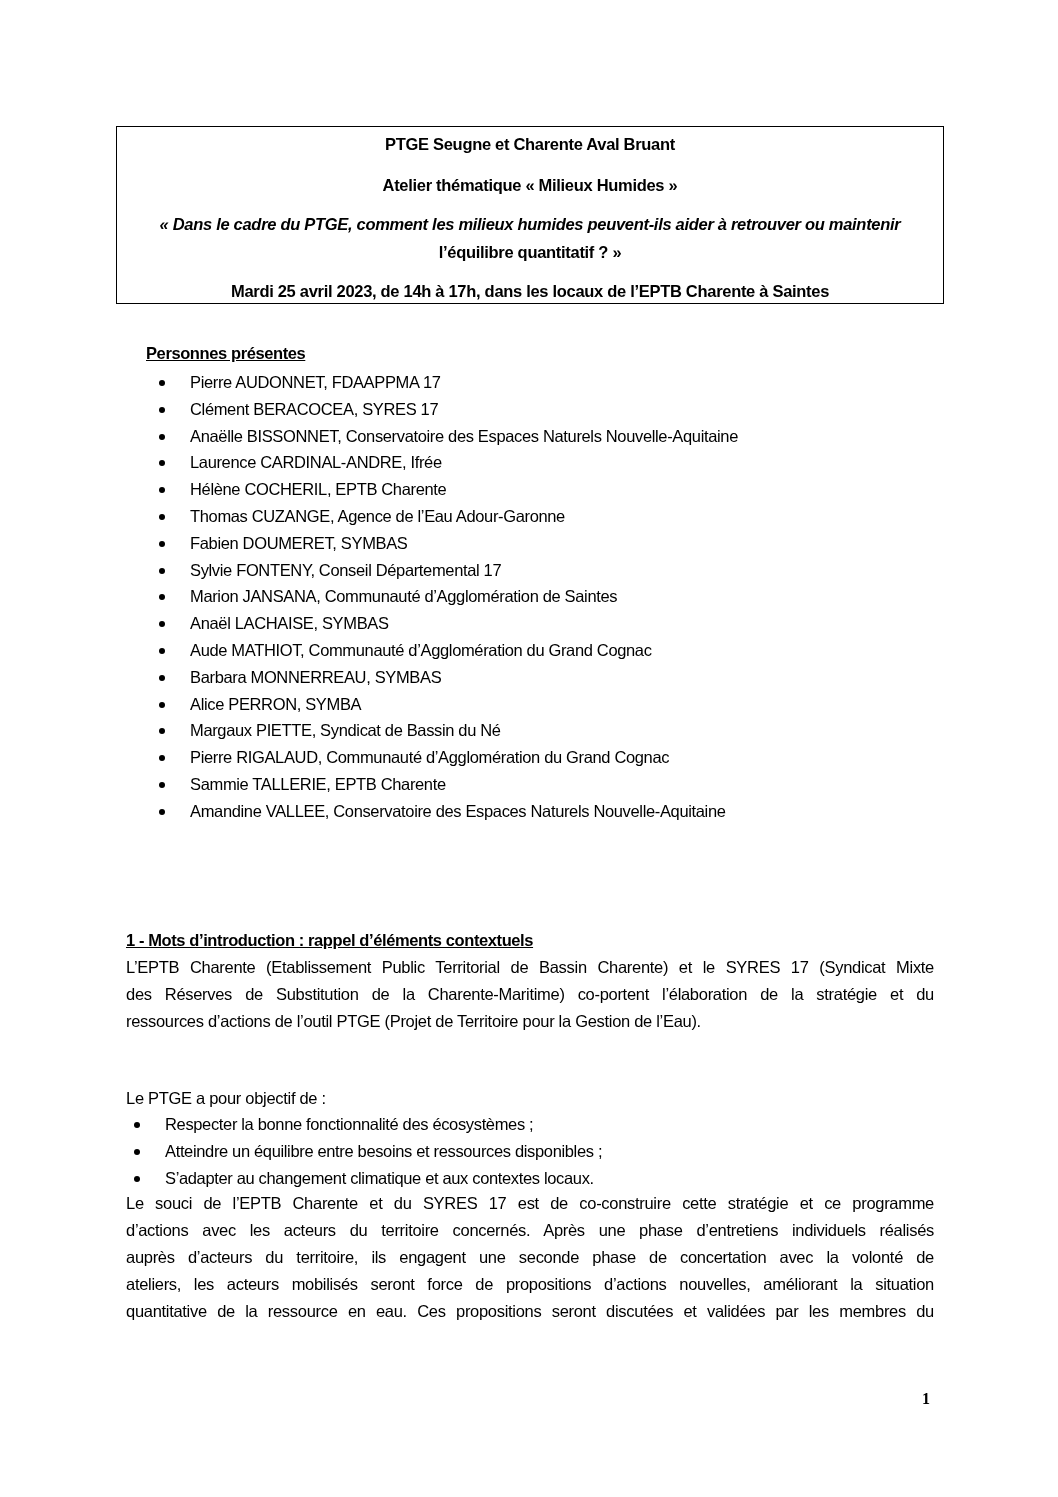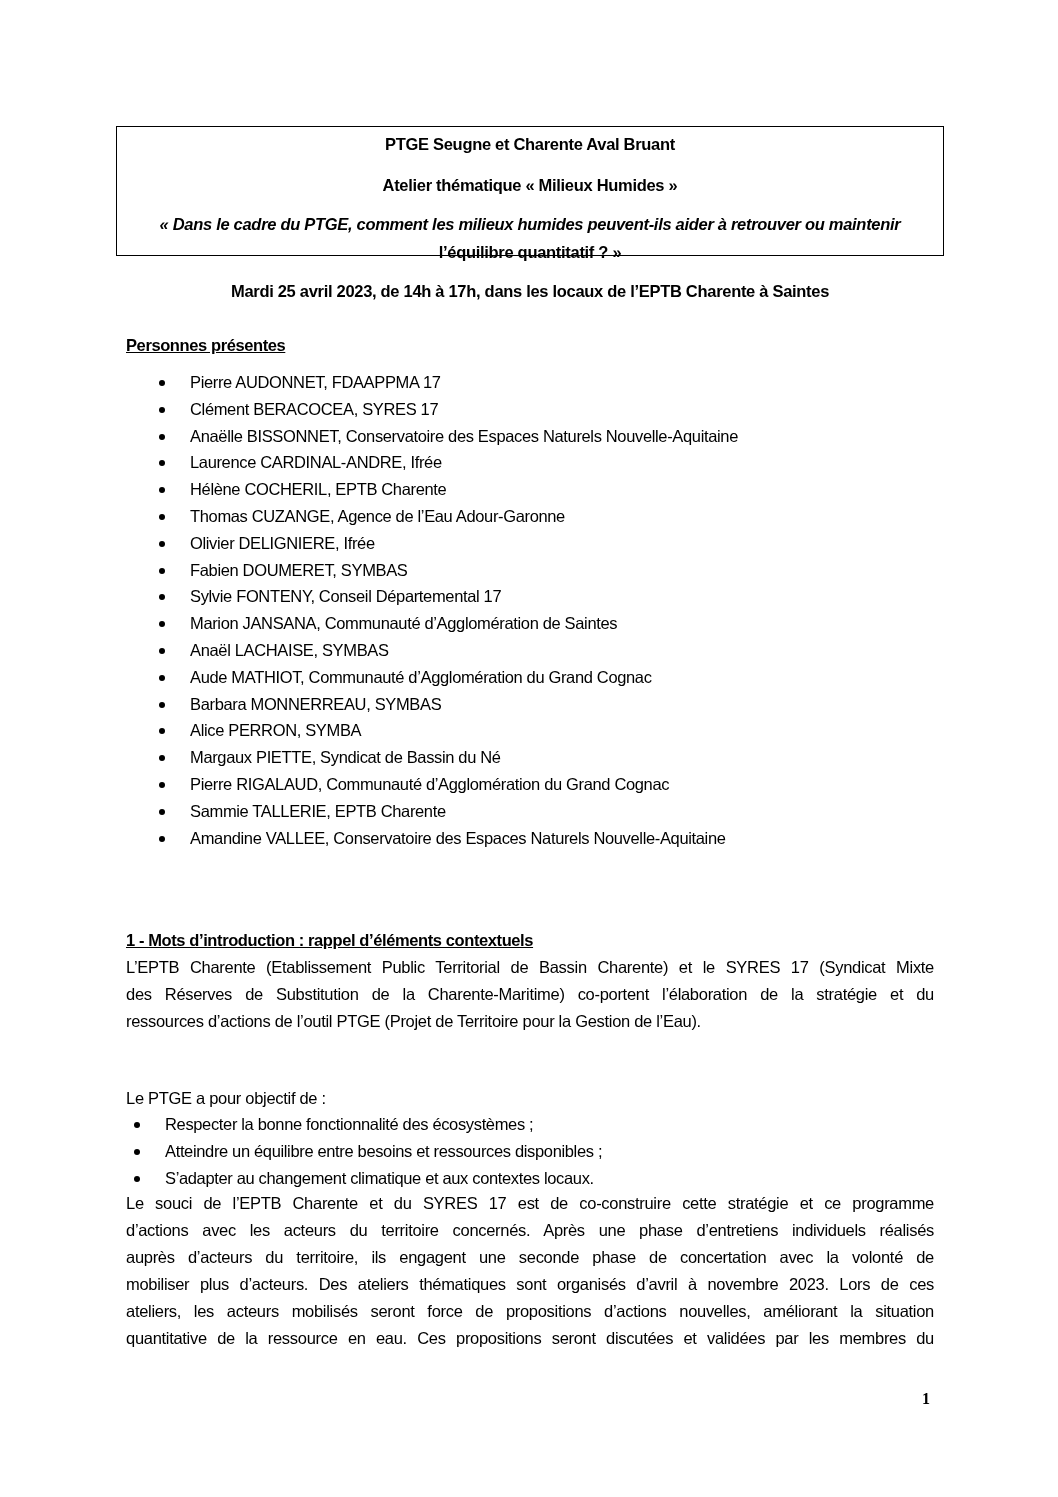--- a/index.html
+++ b/index.html
@@ -19,21 +19,21 @@
       position: absolute;
       left: 0; top: 0;
       width: 1058px;
       height: 1497px;
     }
     .title-box {
       position: absolute;
       left: 116px;
       top: 126px;
       width: 828px;
-      height: 130px;
+      height: 178px;
       border: 1.5px solid #000;
       text-align: center;
       font-weight: bold;
       font-size: 16.5px;
       letter-spacing: -0.3px;
     }
     .title-box .line {
       position: absolute;
       left: 0; right: 0;
       line-height: 26px;
@@ -113,30 +113,29 @@
 <div class="page">
 
   <div class="title-box">
     <div class="line tl1">PTGE Seugne et Charente Aval Bruant</div>
     <div class="line tl2">Atelier thématique « Milieux Humides »</div>
     <div class="line tl3">« Dans le cadre du PTGE, comment les milieux humides peuvent-ils aider à retrouver ou maintenir</div>
     <div class="line tl4">l’équilibre quantitatif ? »</div>
     <div class="line tl5">Mardi 25 avril 2023, de 14h à 17h, dans les locaux de l’EPTB Charente à Saintes</div>
   </div>
 
-  <div class="section-heading" style="top:336px;">Personnes présentes</div>
+  <div class="section-heading" style="top:344px;margin-left:20px;">Personnes présentes</div>
 
   <ul class="bullet-list" style="top:369px;">
     <li><span class="dot"></span><span>Pierre AUDONNET, FDAAPPMA 17</span></li>
     <li><span class="dot"></span><span>Clément BERACOCEA, SYRES 17</span></li>
     <li><span class="dot"></span><span>Anaëlle BISSONNET, Conservatoire des Espaces Naturels Nouvelle-Aquitaine</span></li>
     <li><span class="dot"></span><span>Laurence CARDINAL-ANDRE, Ifrée</span></li>
     <li><span class="dot"></span><span>Hélène COCHERIL, EPTB Charente</span></li>
     <li><span class="dot"></span><span>Thomas CUZANGE, Agence de l’Eau Adour-Garonne</span></li>
-    <li><span class="dot"></span><span>Olivier DELIGNIERE, Ifrée</span></li>
     <li><span class="dot"></span><span>Fabien DOUMERET, SYMBAS</span></li>
     <li><span class="dot"></span><span>Sylvie FONTENY, Conseil Départemental 17</span></li>
     <li><span class="dot"></span><span>Marion JANSANA, Communauté d’Agglomération de Saintes</span></li>
     <li><span class="dot"></span><span>Anaël LACHAISE, SYMBAS</span></li>
     <li><span class="dot"></span><span>Aude MATHIOT, Communauté d’Agglomération du Grand Cognac</span></li>
     <li><span class="dot"></span><span>Barbara MONNERREAU, SYMBAS</span></li>
     <li><span class="dot"></span><span>Alice PERRON, SYMBA</span></li>
     <li><span class="dot"></span><span>Margaux PIETTE, Syndicat de Bassin du Né</span></li>
     <li><span class="dot"></span><span>Pierre RIGALAUD, Communauté d’Agglomération du Grand Cognac</span></li>
     <li><span class="dot"></span><span>Sammie TALLERIE, EPTB Charente</span></li>
@@ -156,20 +155,19 @@
   <ul class="bullet-list" style="top:1111px; left:101px;">
     <li><span class="dot"></span><span>Respecter la bonne fonctionnalité des écosystèmes ;</span></li>
     <li><span class="dot"></span><span>Atteindre un équilibre entre besoins et ressources disponibles ;</span></li>
     <li><span class="dot"></span><span>S’adapter au changement climatique et aux contextes locaux.</span></li>
   </ul>
 
   <div class="para" style="top:1190px;">
     <span class="ln">Le souci de l’EPTB Charente et du SYRES 17 est de co-construire cette stratégie et ce programme</span>
     <span class="ln">d’actions avec les acteurs du territoire concernés. Après une phase d’entretiens individuels réalisés</span>
     <span class="ln">auprès d’acteurs du territoire, ils engagent une seconde phase de concertation avec la volonté de</span>
-    <span class="ln">mobiliser plus d’acteurs. Des ateliers thématiques sont organisés d’avril à novembre 2023. Lors de ces</span>
     <span class="ln">ateliers, les acteurs mobilisés seront force de propositions d’actions nouvelles, améliorant la situation</span>
     <span class="ln">quantitative de la ressource en eau. Ces propositions seront discutées et validées par les membres du</span>
   </div>
 
   <div class="page-number">1</div>
 
 </div>
 
 </body></html>

